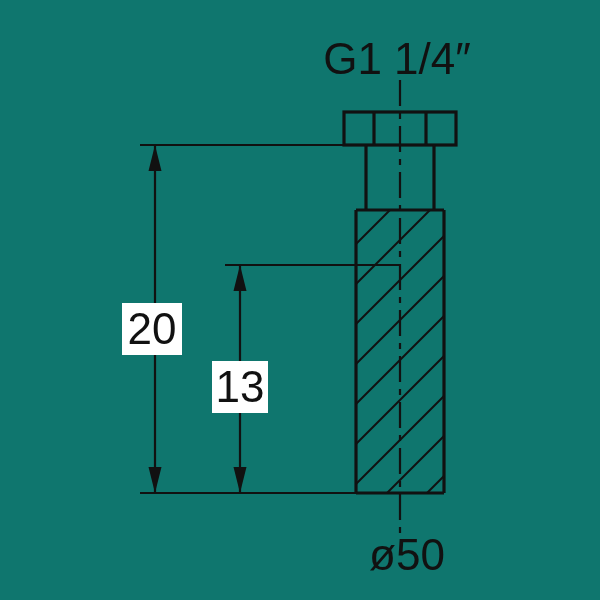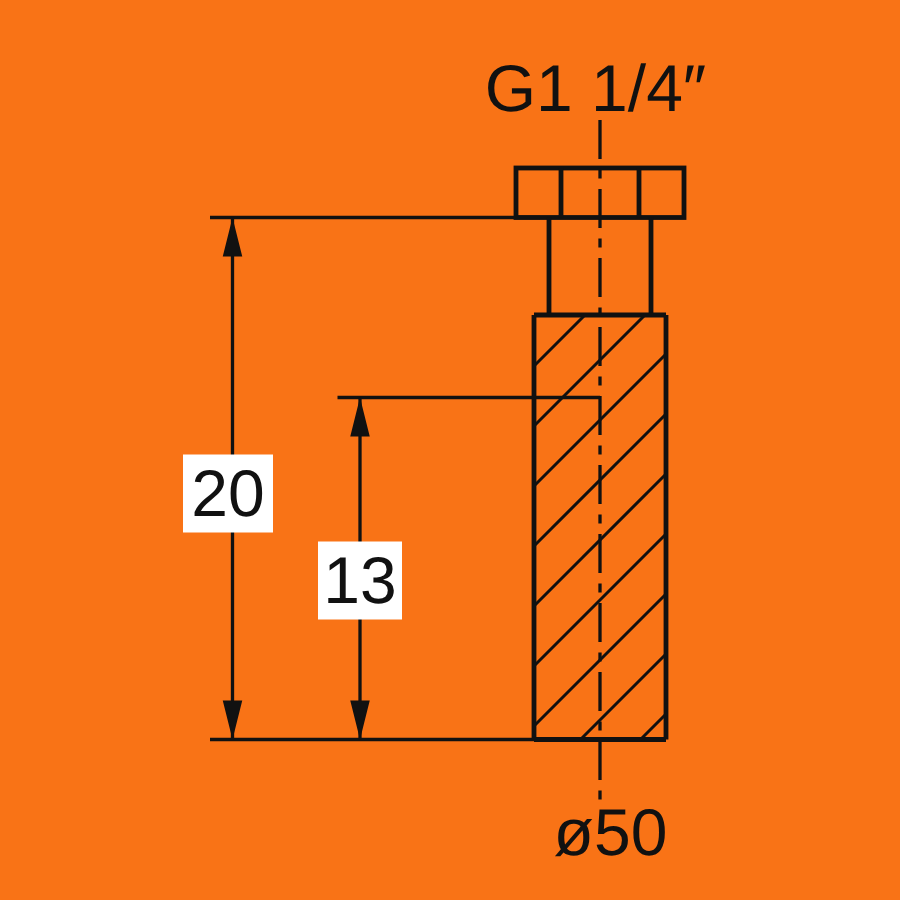--- a/index.html
+++ b/index.html
@@ -5,21 +5,21 @@
   html, body {
     margin: 0;
     padding: 0;
     width: 600px;
     height: 600px;
     background: #ffffff;
   }
   .page {
     width: 600px;
     height: 600px;
-    background: #f97316;
+    background: #0f766e;
     overflow: hidden;
   }
   svg { display: block; }
 
   .outline    { stroke-width: 3.2; }
   .hatchline  { stroke-width: 2; }
   .dim        { stroke-width: 2.2; }
   .centerline { stroke-width: 2.2; stroke-dasharray: 26 7 6 7; }
 
   .labels text {

